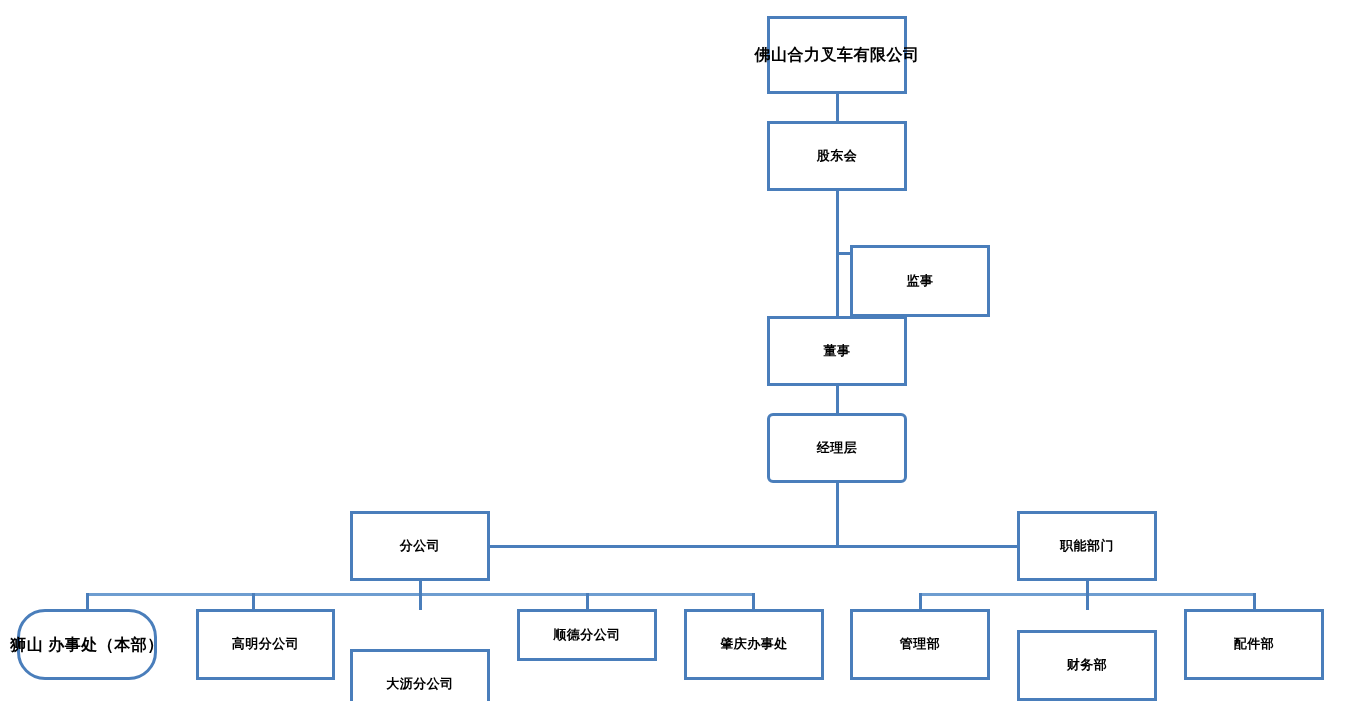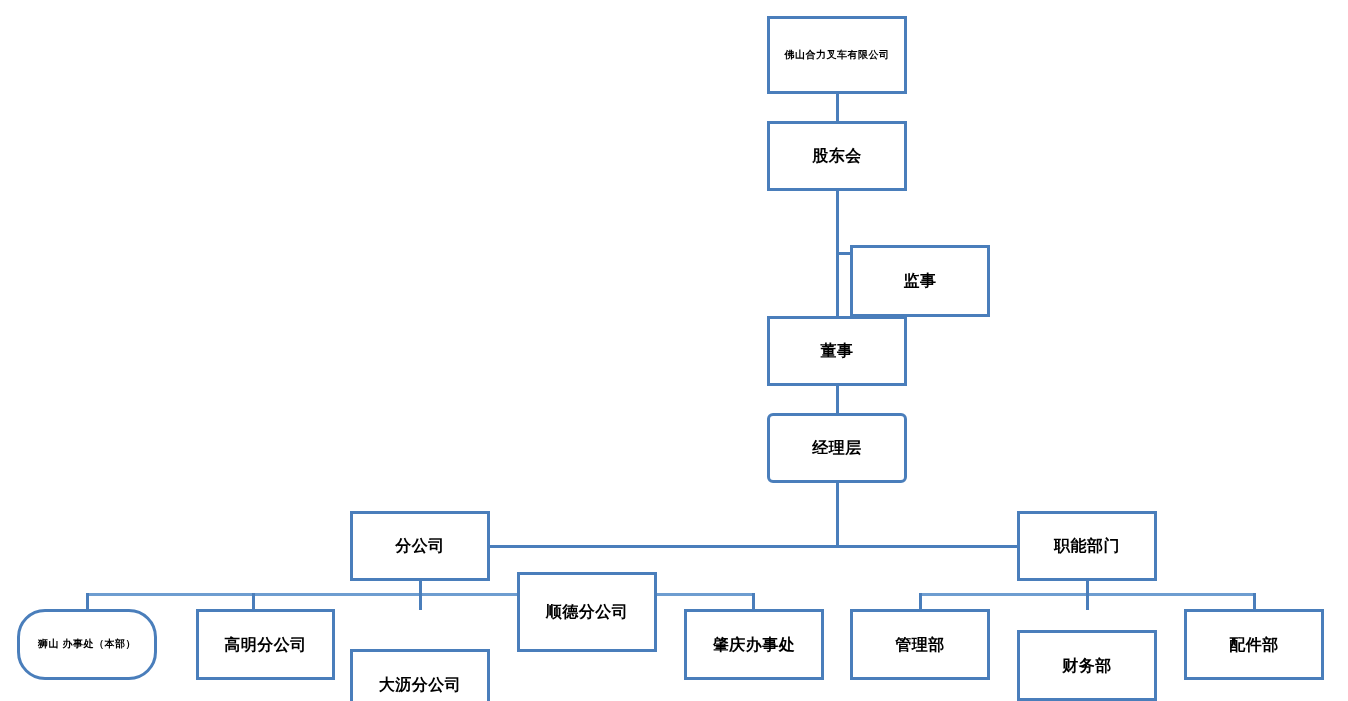--- a/index.html
+++ b/index.html
@@ -23,29 +23,29 @@
     box-sizing: border-box;
     background: #ffffff;
     border: 3px solid #4a7ebb;
     display: flex;
     align-items: center;
     justify-content: center;
     text-align: center;
     padding: 2px 4px;
   }
   .node-label {
-    font-size: 16px;
+    font-size: 13px;
     font-weight: bold;
     color: #000000;
     line-height: 1.25;
     letter-spacing: 0.5px;
     white-space: nowrap;
   }
   .node-label.small {
-    font-size: 10px;
+    font-size: 16px;
   }
   .conn {
     position: absolute;
     background: #4a7ebb;
   }
   .conn.v { width: 3px; }
   .conn.h { height: 3px; }
   .conn.thin { background: #6e9dd0; }
 </style>
 </head>
@@ -116,21 +116,21 @@
   </div>
 
   <div class="node" style="left:196px; top:609px; width:139px; height:71px;">
     <span class="node-label">高明分公司</span>
   </div>
 
   <div class="node" style="left:350px; top:609px; width:140px; height:71px;margin-top:40px;">
     <span class="node-label">大沥分公司</span>
   </div>
 
-  <div class="node" style="left:517px; top:572px; width:140px; height:80px;">
+  <div class="node" style="left:517px; top:609px; width:140px; height:52px;">
     <span class="node-label">顺德分公司</span>
   </div>
 
   <div class="node" style="left:684px; top:609px; width:140px; height:71px;">
     <span class="node-label">肇庆办事处</span>
   </div>
 
   <div class="node" style="left:850px; top:609px; width:140px; height:71px;">
     <span class="node-label">管理部</span>
   </div>

